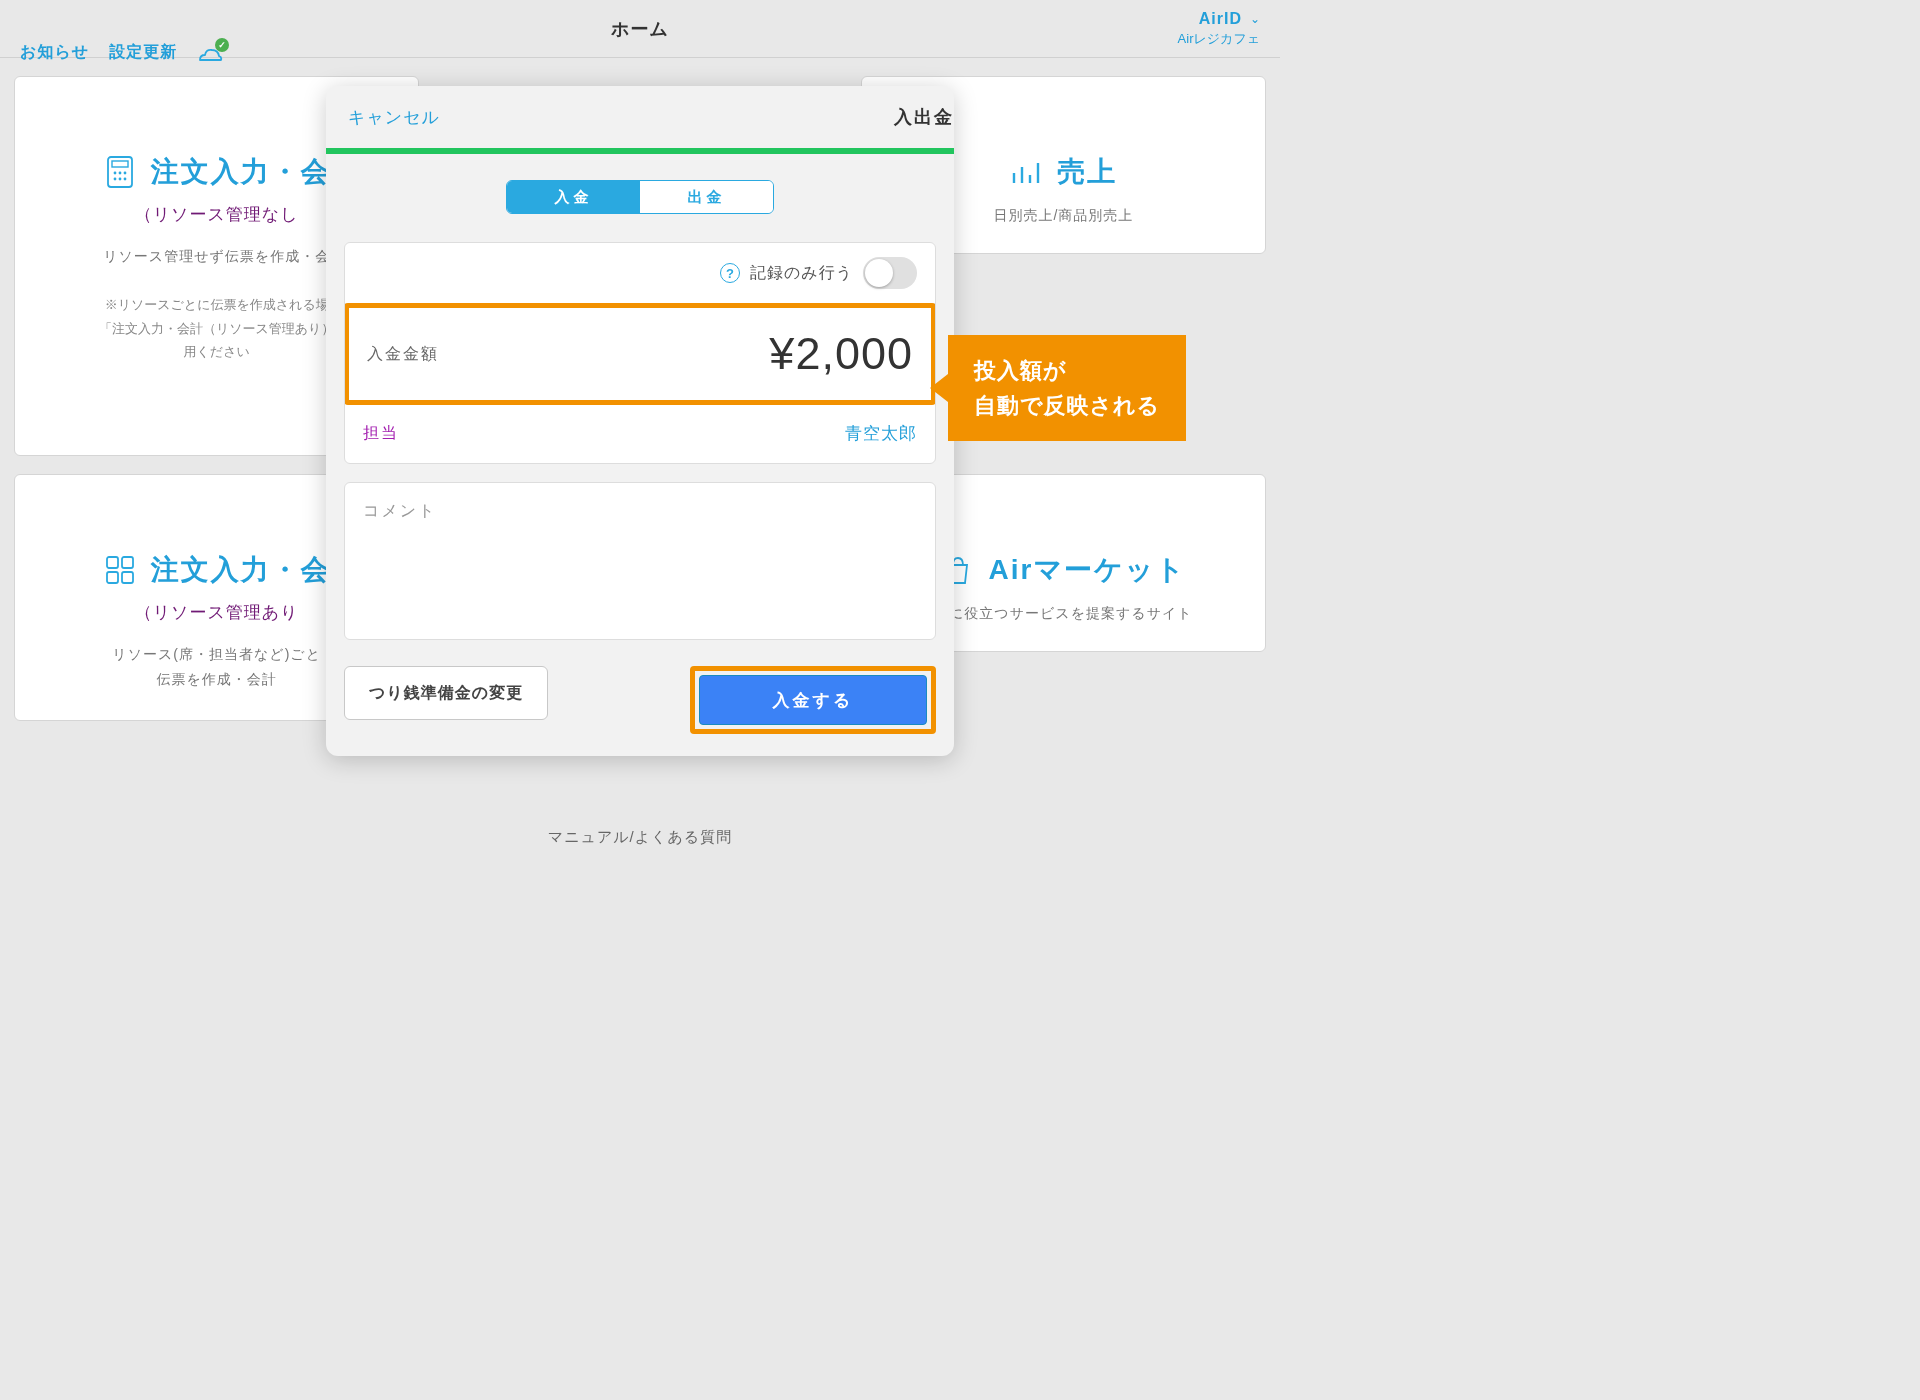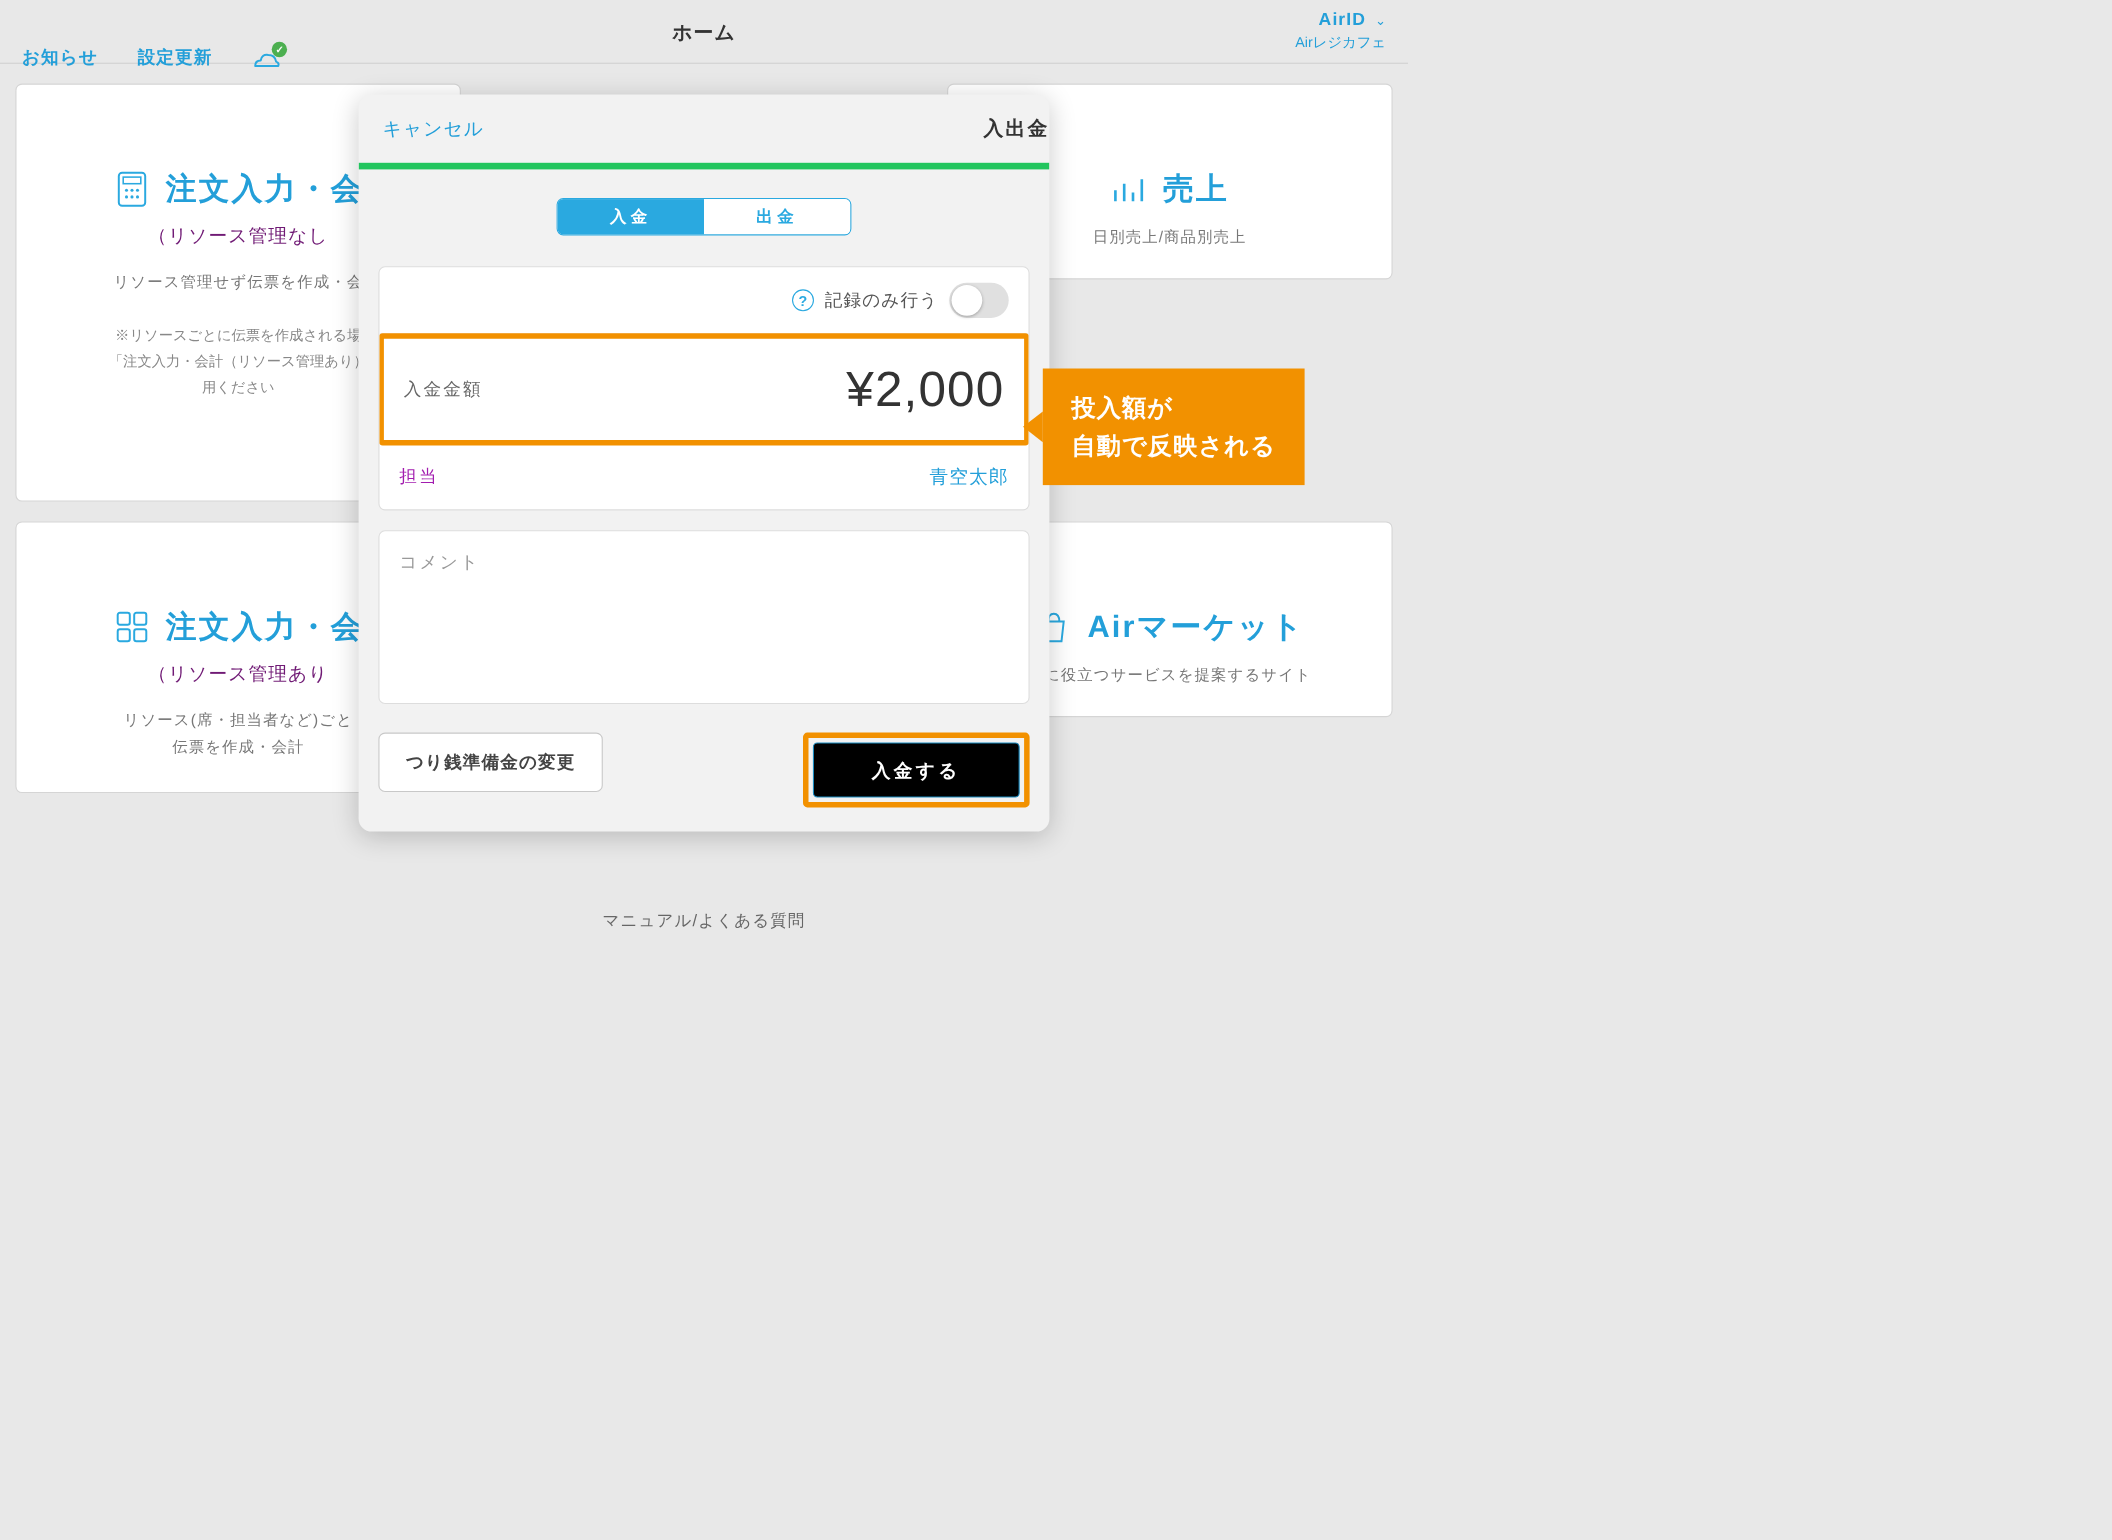--- a/index.html
+++ b/index.html
@@ -12,21 +12,21 @@
   position: relative;
 }
 .header {
   height: 58px;
   display: flex;
   align-items: center;
   padding: 0 20px;
   border-bottom: 1px solid #d0d0d0;
   position: relative;
 }
-.header-left { display: flex; align-items: center; gap: 36px; margin-top: 48px; }
+.header-left { display: flex; align-items: center; gap: 20px; margin-top: 48px; }
 .header-link { color: #239fd9; font-size: 16px; font-weight: 600; letter-spacing: 1px; }
 .header-icon-badge {
   width: 26px; height: 22px; position: relative;
 }
 .header-icon-badge svg { width: 26px; height: 22px; }
 .badge-check {
   position: absolute; top: -4px; right: -6px;
   width: 14px; height: 14px; background: #4caf50; border-radius: 50%;
   display: flex; align-items: center; justify-content: center;
 }
@@ -165,22 +165,22 @@
   height: 54px; padding: 0 24px;
   background: #fff; border: 1.5px solid #c8c8c8; border-radius: 6px;
   color: #444; font-size: 16px; font-weight: 600; letter-spacing: 1px;
   display: flex; align-items: center; justify-content: center;
 }
 .btn-primary-wrap {
   border: 5px solid #f29100; border-radius: 4px;
   padding: 4px;
 }
 .btn-primary {
-  width: 188px; height: 50px;
-  background: #000000; border: 1px solid #1a8bc0; border-radius: 4px;
+  width: 228px; height: 50px;
+  background: #3b82f6; border: 1px solid #1a8bc0; border-radius: 4px;
   color: #fff; font-size: 17px; font-weight: 600; letter-spacing: 3px;
   display: flex; align-items: center; justify-content: center; font-family: Liberation Serif, serif;
 }
 
 .callout {
   position: absolute;
   left: 948px; top: 335px;
   background: #f29100;
   color: #fff;
   padding: 18px 26px;

